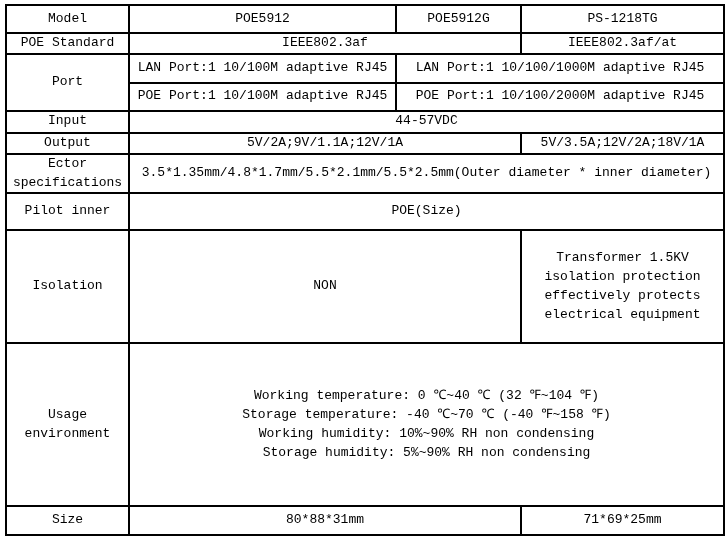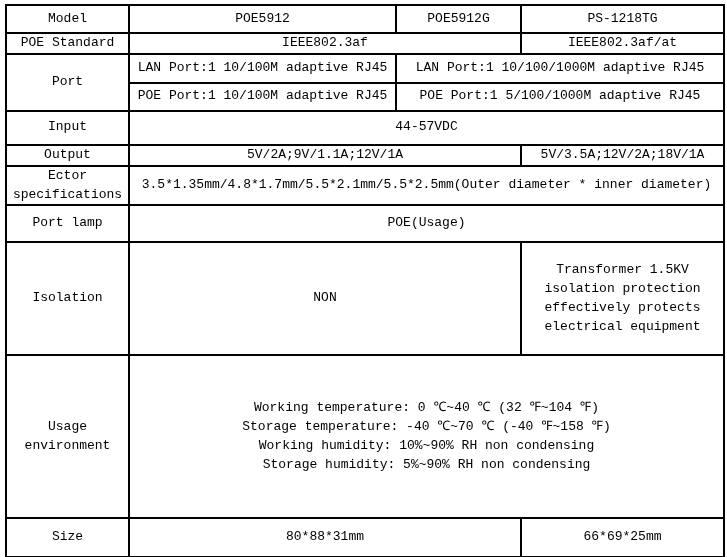--- a/index.html
+++ b/index.html
@@ -61,62 +61,62 @@
   </tr>
 
   <tr style="height:29px">
     <td rowspan="2">Port</td>
     <td>LAN Port:1 10/100M adaptive RJ45</td>
     <td colspan="2">LAN Port:1 10/100/1000M adaptive RJ45</td>
   </tr>
 
   <tr style="height:28px">
     <td>POE Port:1 10/100M adaptive RJ45</td>
-    <td colspan="2">POE Port:1 5/100/1000M adaptive RJ45</td>
+    <td colspan="2">POE Port:1 10/100/2000M adaptive RJ45</td>
   </tr>
 
-  <tr style="height:34px">
+  <tr style="height:22px">
     <td>Input</td>
     <td colspan="3">44-57VDC</td>
   </tr>
 
   <tr style="height:16px">
     <td>Output</td>
     <td colspan="2">5V/2A;9V/1.1A;12V/1A</td>
     <td>5V/3.5A;12V/2A;18V/1A</td>
   </tr>
 
   <tr style="height:38px">
     <td>Ector
 specifications</td>
     <td colspan="3">3.5*1.35mm/4.8*1.7mm/5.5*2.1mm/5.5*2.5mm(Outer diameter * inner diameter)</td>
   </tr>
 
   <tr style="height:37px">
-    <td>Port lamp</td>
-    <td colspan="3">POE(Usage)</td>
+    <td>Pilot inner</td>
+    <td colspan="3">POE(Size)</td>
   </tr>
 
   <tr style="height:113px">
     <td>Isolation</td>
     <td colspan="2">NON</td>
     <td>Transformer 1.5KV
 isolation protection
 effectively protects
 electrical equipment</td>
   </tr>
 
   <tr style="height:163px">
     <td>Usage
 environment</td>
     <td colspan="3">Working temperature: 0 ℃~40 ℃ (32 ℉~104 ℉)
 Storage temperature: -40 ℃~70 ℃ (-40 ℉~158 ℉)
 Working humidity: 10%~90% RH non condensing
 Storage humidity: 5%~90% RH non condensing</td>
   </tr>
 
-  <tr style="height:39px">
+  <tr style="height:29px">
     <td>Size</td>
     <td colspan="2">80*88*31mm</td>
-    <td>66*69*25mm</td>
+    <td>71*69*25mm</td>
   </tr>
 </tbody>
   </table>
 
 </body></html>

